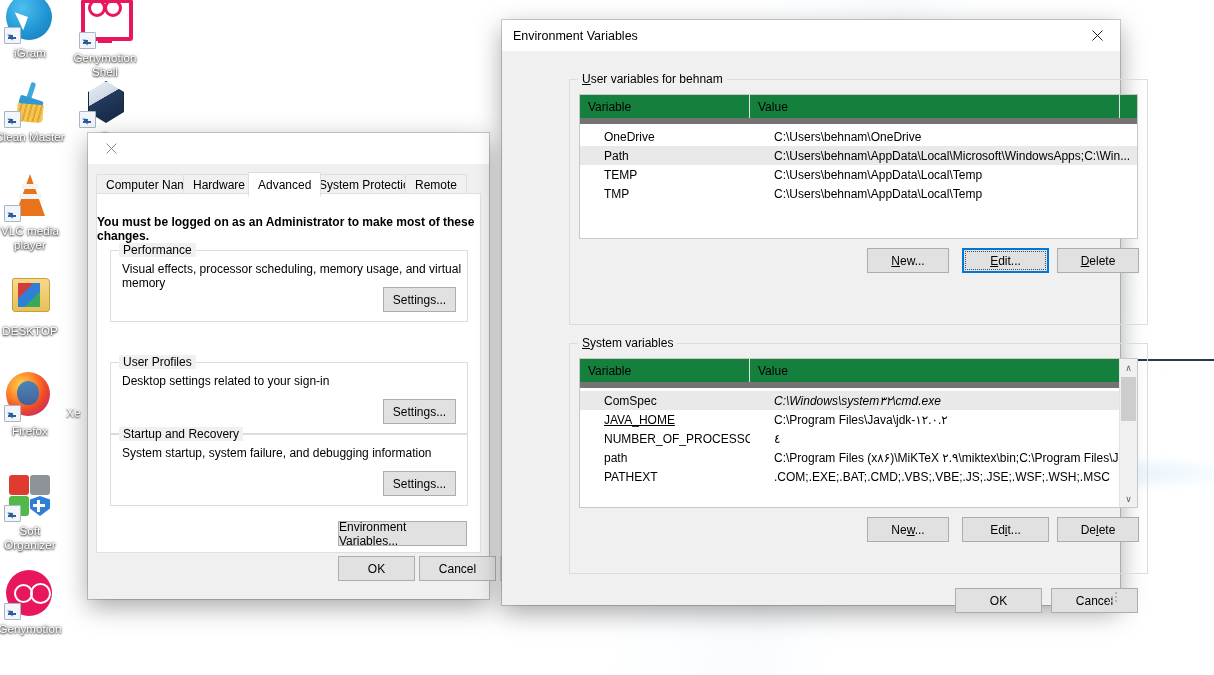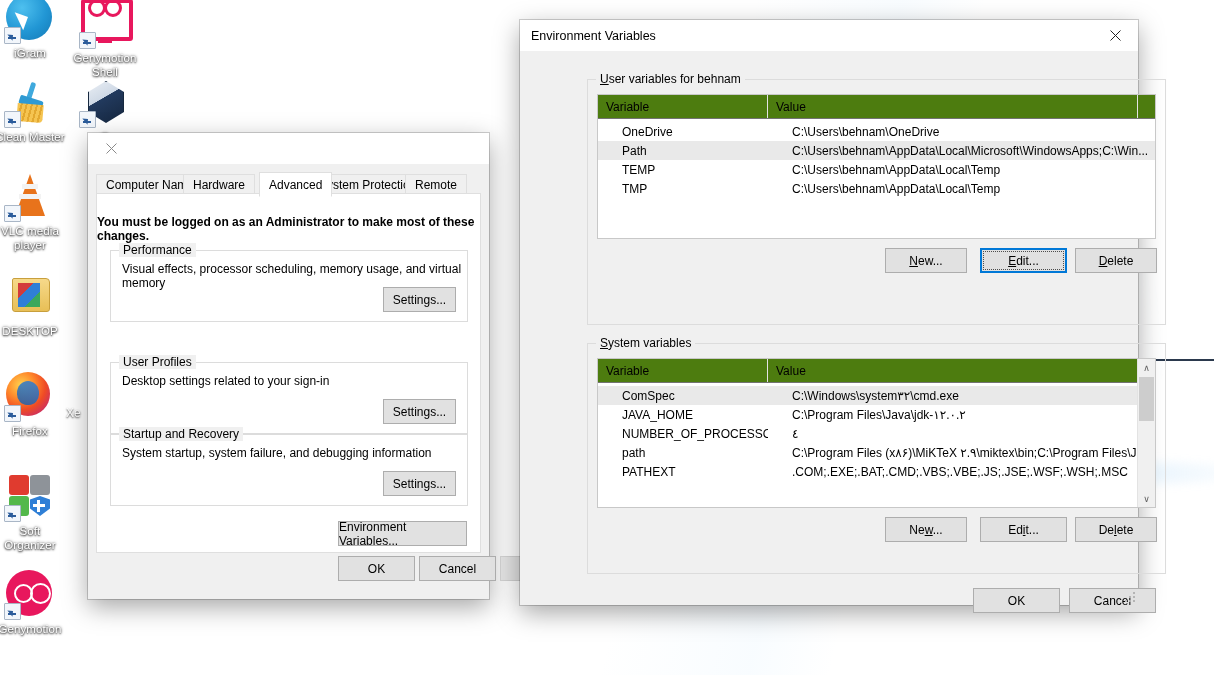--- a/index.html
+++ b/index.html
@@ -133,21 +133,21 @@
   .tab{
     position:absolute;top:2px;height:20px;padding:0 9px;
     display:flex;align-items:center;font-size:12px;
     background:#f0f0f0;border:1px solid #dfdfdf;border-bottom:none;color:#000;cursor:default;
   }
   .tab.active{top:0;height:23px;background:#fff;border:1px solid #dfdfdf;border-bottom:1px solid #fff;z-index:3;}
   .tabpane{position:absolute;left:8px;top:29px;right:8px;bottom:8px;background:#fff;border:1px solid #dfdfdf;}
 
   
   .lv{position:absolute;background:#fff;border:1px solid #c8c8c8;overflow:hidden;}
-  .lv-head{display:flex;height:23px;border-bottom:1px solid #737373;background:#4d7c0f;}
+  .lv-head{display:flex;height:23px;border-bottom:6px solid #737373;background:#15803d;}
   .lv-head .c{
     display:flex;align-items:center;padding-left:8px;font-size:12px;color:#000;
     border-right:1px solid #e3e3e3;box-sizing:border-box;cursor:default;
   }
   .lv-row{display:flex;height:19px;align-items:center;font-size:12px;cursor:default;}
   .lv-row.sel{background:#e9e9e9;}
   .lv-row .v{padding-left:24px;box-sizing:border-box;white-space:nowrap;overflow:hidden;}
   .lv-body{position:relative;}
 
   
@@ -279,21 +279,21 @@
           <path d="M0.5 0.5 L10.5 10.5 M10.5 0.5 L0.5 10.5" stroke="#8a8a8a" stroke-width="1" fill="none"></path>
         </svg>
     </div>
   </div>
 
   <div class="dlg-body" style="position:absolute;left:0;top:31px;right:0;bottom:0;">
 
     <div class="tabstrip">
       <div class="tab" style="left:0;">Computer Name</div>
       <div class="tab" style="left:87px;">Hardware</div>
-      <div class="tab active" style="left:163px;">Advanced</div>
+      <div class="tab active" style="left:152px;">Advanced</div>
       <div class="tab" style="left:213px;">System Protection</div>
       <div class="tab" style="left:309px;">Remote</div>
     </div>
 
     <div class="tabpane" style="bottom:46px;">
 
       <div class="note" style="left:0;top:21px;font-weight:bold;">You must be logged on as an Administrator to make most of these changes.</div>
 
       <div class="gb" style="left:13px;top:56px;width:356px;height:70px;">
         <span class="cap">Performance</span>
@@ -315,21 +315,21 @@
 
       <div class="btn" style="right:13px;top:327px;width:127px;height:23px;">Environment Variables...</div>
     </div>
 
     <div class="btn" style="left:250px;top:392px;width:75px;height:23px;">OK</div>
     <div class="btn" style="left:331px;top:392px;width:75px;height:23px;">Cancel</div>
     <div class="btn disabled" style="left:412px;top:392px;width:75px;height:23px;">Apply</div>
   </div>
 </div>
 
-<div class="dlg" style="left:520px;top:20px;width:618px;height:585px;">
+<div class="dlg" style="left:502px;top:20px;width:618px;height:585px;">
 
   <div class="dlg-title">
     <div class="t">Environment Variables</div>
     <div class="dlg-close">
       <svg width="11" height="11" viewBox="0 0 11 11">
           <path d="M0.5 0.5 L10.5 10.5 M10.5 0.5 L0.5 10.5" stroke="#222" stroke-width="1" fill="none"></path>
         </svg>
     </div>
   </div>
 
@@ -387,24 +387,24 @@
       <div class="lv" style="left:9px;top:14px;width:557px;height:148px;">
         <div class="lv-head">
           <div class="c" style="width:170px;">Variable</div>
           <div class="c" style="width:370px;">Value</div>
           <div class="c" style="flex:1;border-right:none;"></div>
         </div>
         <div class="lv-body" style="padding-top:3px;">
 
           <div class="lv-row sel">
             <div class="v" style="width:170px;">ComSpec</div>
-            <div class="v" style="flex:1;">C:\Windows\system۳۲\cmd.exe</div>
-          </div>
-          <div class="lv-row">
-            <div class="v" style="width:170px;">JAVA_HOME</div>
+            <div class="v" style="flex:1;font-style:italic;">C:\Windows\system۳۲\cmd.exe</div>
+          </div>
+          <div class="lv-row">
+            <div class="v" style="width:170px;text-decoration:underline;">JAVA_HOME</div>
             <div class="v" style="flex:1;">C:\Program Files\Java\jdk-۱۲.۰.۲</div>
           </div>
           <div class="lv-row">
             <div class="v" style="width:170px;">NUMBER_OF_PROCESSORS</div>
             <div class="v" style="flex:1;">٤</div>
           </div>
           <div class="lv-row">
             <div class="v" style="width:170px;">path</div>
             <div class="v" style="flex:1;">C:\Program Files (x۸۶)\MiKTeX ۲.۹\miktex\bin;C:\Program Files\Jav...</div>
           </div>

